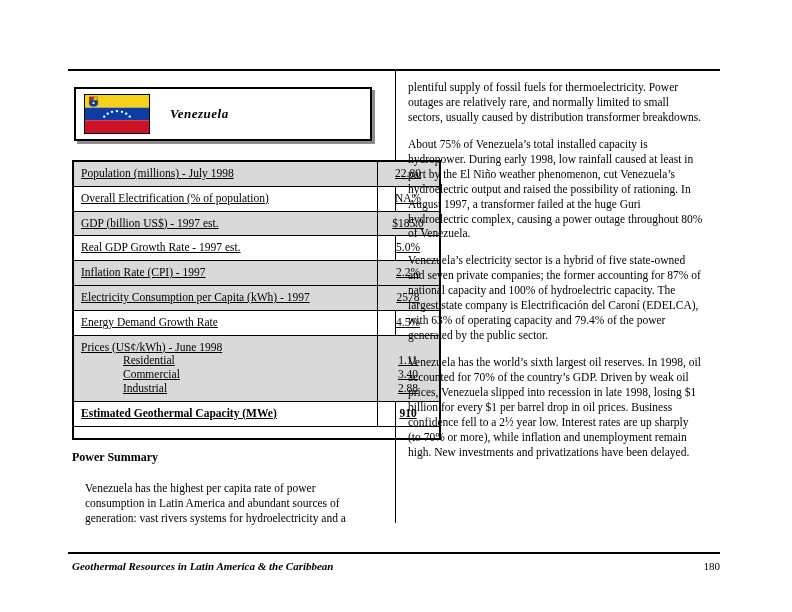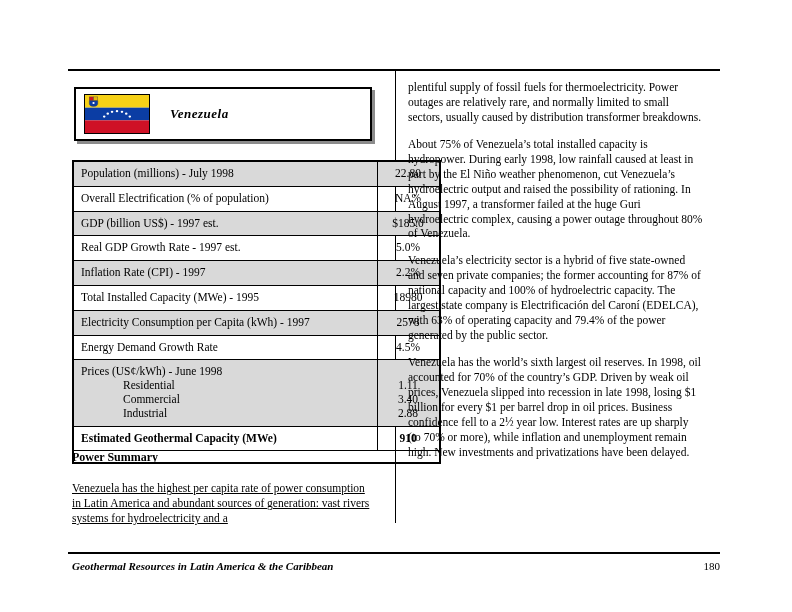--- a/index.html
+++ b/index.html
@@ -29,40 +29,41 @@
     width: 64px; height: 38px; margin-left: 8px; border: 1px solid #000; flex: none;
   }
   .country-name {
     font-style: italic; font-weight: bold; font-size: 13px; margin-left: 20px; letter-spacing: 0.5px;
   }
   
   .stats-table {
     position: absolute; left: 72px; top: 160px; width: 369px;
     border-collapse: collapse; font-size: 11.5px;
     border: 2px solid #000;
+    text-decoration: underline;
   }
   .stats-table td {
     border: 1px solid #000;
     padding: 5px 6px 5px 7px;
     line-height: 1.2;
   }
   .stats-table td.val { width: 46px; text-align: center; padding-right: 8px; }
   .stats-table tr.shade td { background: #d9d9d9; }
   .stats-table .sub { padding-left: 42px; }
   .stats-table td.vbottom { vertical-align: bottom; }
   .stats-table .bold { font-weight: bold; }
   .stats-table tr.empty-row td { height: 11px; padding: 0; }
   
   .left-text {
     position: absolute; left: 72px; top: 450px; width: 300px; font-size: 11.5px; line-height: 1.28;
   }
   .left-text h3 {
     font-size: 12px; font-weight: bold; margin: 0 0 16px 0;
   }
-  .left-text p { margin: 0; text-decoration: underline; }
+  .left-text p { margin: 13px; }
   
   .right-text {
     position: absolute; left: 408px; top: 80px; width: 296px; font-size: 11.5px; line-height: 1.3;
   }
   .right-text p { margin: 0 0 12px 0; }
   
   .footer-rule {
     position: absolute; left: 68px; top: 552px; width: 652px; height: 2px; background: #000;
   }
   .footer-left {
@@ -121,24 +122,20 @@
         <td class="val">$185.0</td>
       </tr>
       <tr>
         <td class="lbl">Real GDP Growth Rate - 1997 est.</td>
         <td class="val">5.0%</td>
       </tr>
       <tr class="shade">
         <td class="lbl">Inflation Rate (CPI) - 1997</td>
         <td class="val">2.2%</td>
       </tr>
-      <tr>
-        <td class="lbl">Total Installed Capacity (MWe) - 1995</td>
-        <td class="val">18980</td>
-      </tr>
       <tr class="shade">
         <td class="lbl">Electricity Consumption per Capita (kWh) - 1997</td>
         <td class="val">2578</td>
       </tr>
       <tr>
         <td class="lbl">Energy Demand Growth Rate</td>
         <td class="val">4.5%</td>
       </tr>
       <tr class="shade">
         <td class="lbl">

